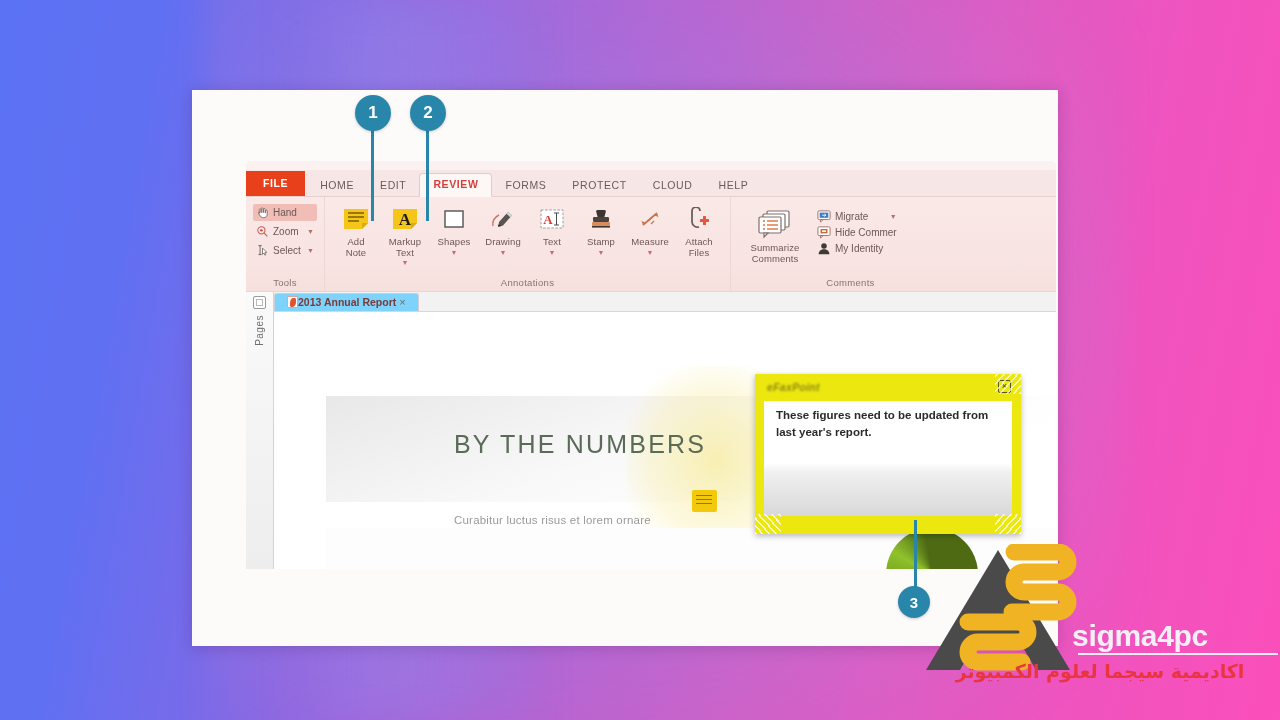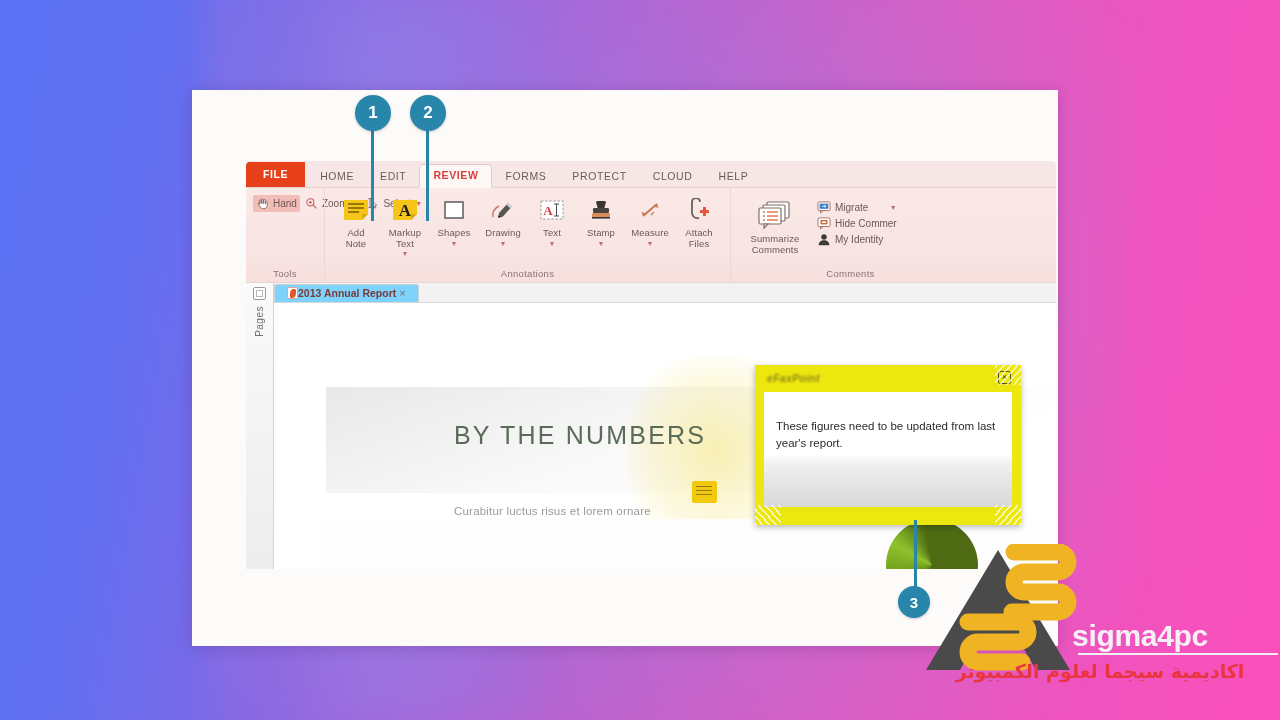--- a/index.html
+++ b/index.html
@@ -44,21 +44,21 @@
     border-top-left-radius: 5px;
     border-top-right-radius: 5px;
     overflow: hidden;
   }
 
   
   .tabbar {
     position: relative; height: 27px;
     background: #f6e7e6;
     border-bottom: 1px solid #e6cfcd;
-    display: flex; align-items: flex-end;
+    display: flex; align-items: flex-end; margin-top: 9px;
   }
   .tab {
     font-size: 10.5px; letter-spacing: .6px; color: #6c5a5a;
     padding: 5px 13px 6px; line-height: 1; white-space: nowrap;
   }
   .tab.file {
     background: #e8401a; color: #fff; font-weight: 600;
     padding: 7px 17px 8px; margin-right: 2px;
   }
   .tab.active {
@@ -78,21 +78,21 @@
          padding: 5px 7px 0; }
   .grp + .grp { border-left: 1px solid #ecd7d5; }
   .grp-body { flex: 1; display: flex; align-items: flex-start; gap: 1px; }
   .grp-label {
     text-align: center; font-size: 9.5px; color: #8a7371;
     padding-bottom: 3px; letter-spacing: .3px;
   }
 
   
   .tools { width: 78px; }
-  .tools .grp-body { flex-direction: row; gap: 2px; padding-top: 2px; }
+  .tools .grp-body { flex-direction: column; gap: 2px; padding-top: 2px; }
   .toolbtn {
     display: flex; align-items: center; gap: 4px;
     font-size: 10px; color: #6d5755; width: 100%;
     padding: 2px 3px; border-radius: 2px; line-height: 1;
   }
   .toolbtn.sel { background: #f0bdb7; }
   .tool-ico { width: 13px; height: 13px; flex: 0 0 13px; position: relative; }
   .caret { margin-left: auto; font-size: 7px; color: #b5706b; }
 
   
@@ -234,22 +234,22 @@
   .sticky-close {
     position: absolute; right: 10px; top: 6px; width: 13px; height: 13px;
     border: 1.4px solid #5c5a0a; border-radius: 2px;
     display: flex; align-items: center; justify-content: center;
     font-size: 9px; color: #3d3b06; line-height: 1;
   }
   .sticky-body {
     position: absolute; left: 9px; right: 9px; top: 27px; bottom: 18px;
     background: linear-gradient(180deg, #ffffff 0%, #ffffff 54%,
                  #f0f0f0 62%, #d8d8d8 100%);
-    padding: 26px 12px; font-size: 11.5px; color: #2b2b2b;
-    line-height: 1.45; font-weight: 400;
+    padding: 6px 12px; font-size: 11.5px; color: #2b2b2b;
+    line-height: 1.45; font-weight: 700;
   }
   .sticky-corner {
     position: absolute; width: 26px; height: 20px; bottom: 0;
     background: repeating-linear-gradient(48deg,
       rgba(255,255,255,.75) 0 1.5px, rgba(255,255,255,0) 1.5px 5px);
   }
   .sc-l { left: 0; }
   .sc-r { right: 0; transform: scaleX(-1); }
   .sticky-corner-top {
     position: absolute; right: 0; top: 0; width: 26px; height: 20px;

